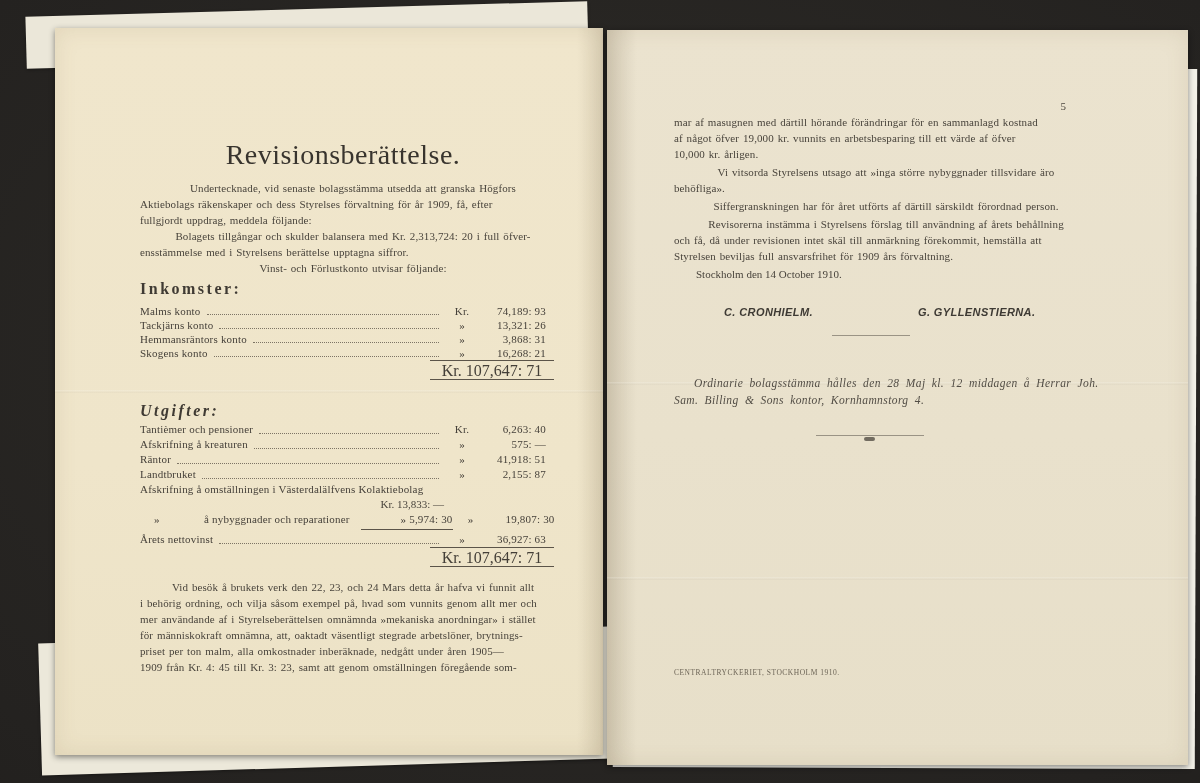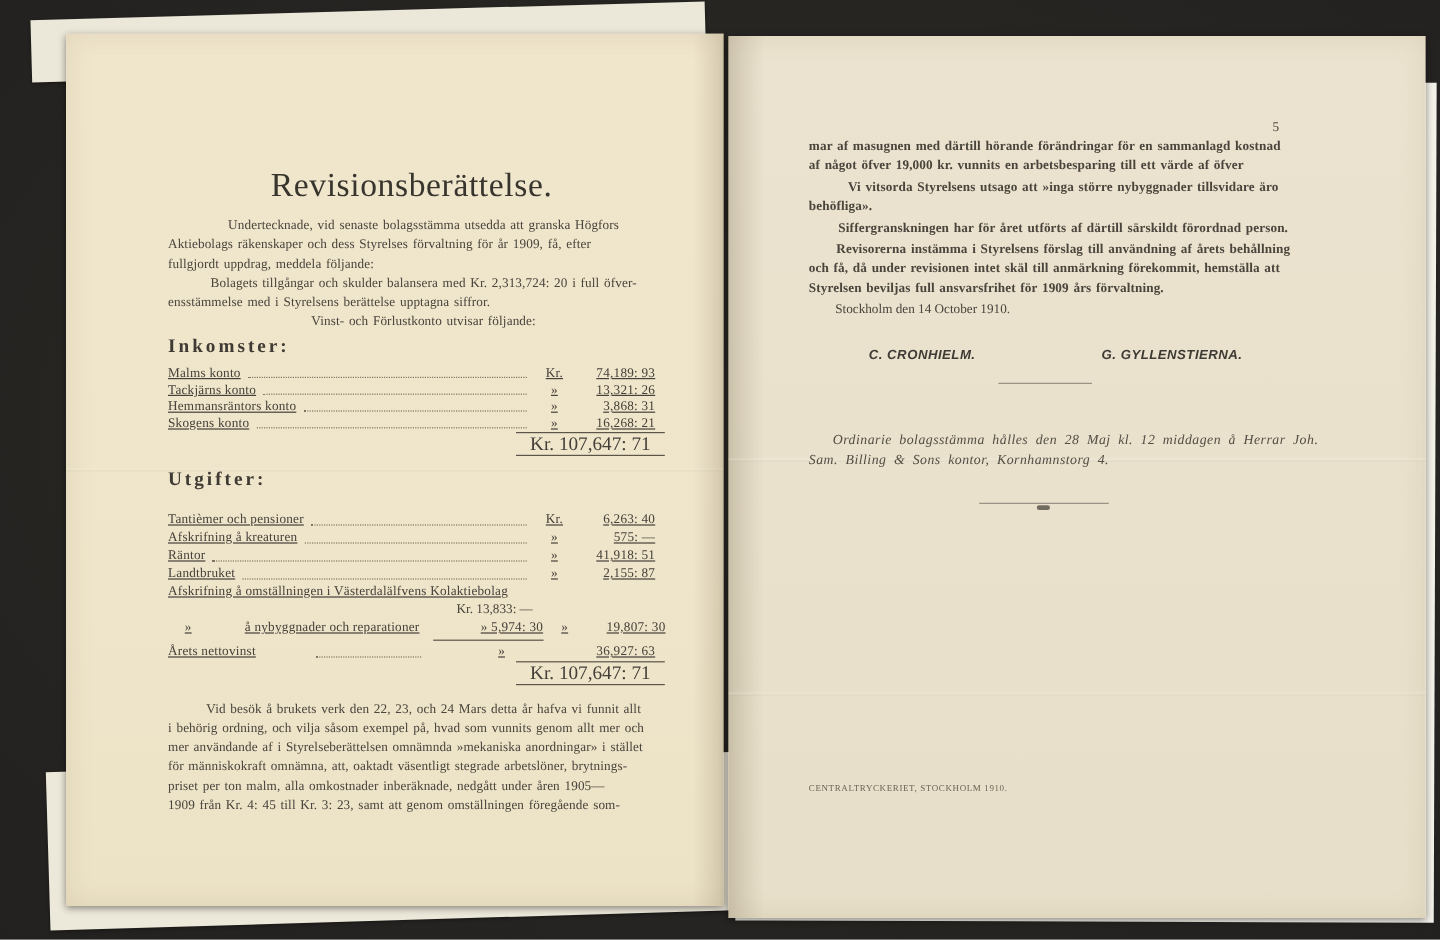--- a/index.html
+++ b/index.html
@@ -66,52 +66,52 @@
     font-weight:400; color:#38342e; letter-spacing:0.5px;
   }
   #intro-paragraphs { margin-top:8px; }
   .theading {
     text-align:left; font-weight:bold; font-size:16px; line-height:16px;
     letter-spacing:2.5px; color:#3f3a33;
   }
   #income-heading { margin-top:5px; }
   #income-rows { margin-top:7px; }
   #income-rows .trow { line-height:14px; }
-  #expense-heading { margin-top:12px; }
-  #expense-rows { margin-top:18px; }
+  #expense-heading { margin-top:23px;font-style:italic; }
+  #expense-rows { margin-top:3px; }
   #expense-rows .trow, .xrow { line-height:15px; }
 
-  .trow { display:flex; font-size:11px; color:#46413a; letter-spacing:0.2px;text-decoration:underline; }
+  .trow { display:flex; font-size:11px; color:#46413a; letter-spacing:0.2px; }
   .tlabel { flex:0 0 auto; }
   .leader {
     flex:1 1 auto; height:0; align-self:flex-end;
     border-bottom:1px dotted #7d7465; margin:0 5px 3px 6px;
   }
   .tcur { flex:0 0 36px; text-align:center; }
   .tamt { flex:0 0 66px; text-align:right; }
   .ttotal {
     width:124px; margin-left:auto; margin-right:-8px;
     border-top:1px solid #5b5449; border-bottom:1px solid #5b5449;
     padding:3px 0 2px; text-align:center;
     font-size:16px; line-height:13px; color:#443f38;
   }
   #writeoff-amount-line { width:304px; text-align:right; font-size:11px; line-height:15px; }
   .ditto-col { flex:0 0 14px; margin-left:14px; }
   .sub-label { margin-left:36px; }
   .inner-amt {
     flex:0 0 92px; text-align:right;
     border-bottom:1px solid #5b5449; padding-bottom:2px;
   }
-  #net-row { margin-top:2px;gap:44px; }
+  #net-row { margin-top:2px; }
   #closing-paragraph { margin-top:12px; }
 
   
   #page-number { position:absolute; top:70px; right:12px; font-size:11px; color:#4c463e; }
   #rp-paras { margin-top:84px; }
-  #rp-paras .para { margin-bottom:2px;font-weight:bold; }
+  #rp-paras .para { margin-bottom:2px; }
   #date-line { margin-top:0; text-indent:22px; font-size:11px; line-height:16px; }
   #sig-row { position:relative; height:16px; margin-top:24px; }
   .signature {
     position:absolute; top:0;
     font-family:"Liberation Sans", sans-serif; font-weight:bold; font-style:italic;
     font-size:11px; letter-spacing:0.4px; color:#3e3a34;
   }
   #sig-left { left:50px; }
   #sig-right { left:244px; }
   .thin-rule { border-top:1px solid rgba(90,84,74,0.55); height:0; }
@@ -257,20 +257,21 @@
   <div class="crease" style="top:352px"></div>
   <div class="crease" style="top:547px"></div>
   <div class="content" id="rp-content">
 
     <div id="page-number">5</div>
 
     <div id="rp-paras">
         <div class="para">
           <div class="tline">mar af masugnen med därtill hörande förändringar för en sammanlagd kostnad</div>
           <div class="tline">af något öfver 19,000 kr. vunnits en arbetsbesparing till ett värde af öfver</div>
+          <div class="tline">10,000 kr. årligen.</div>
         </div>
         <div class="para indent">
           <div class="tline">Vi vitsorda Styrelsens utsago att »inga större nybyggnader tillsvidare äro</div>
           <div class="tline">behöfliga».</div>
         </div>
         <div class="para indent">
           <div class="tline">Siffergranskningen har för året utförts af därtill särskildt förordnad person.</div>
         </div>
         <div class="para indent">
           <div class="tline">Revisorerna instämma i Styrelsens förslag till användning af årets behållning</div>

